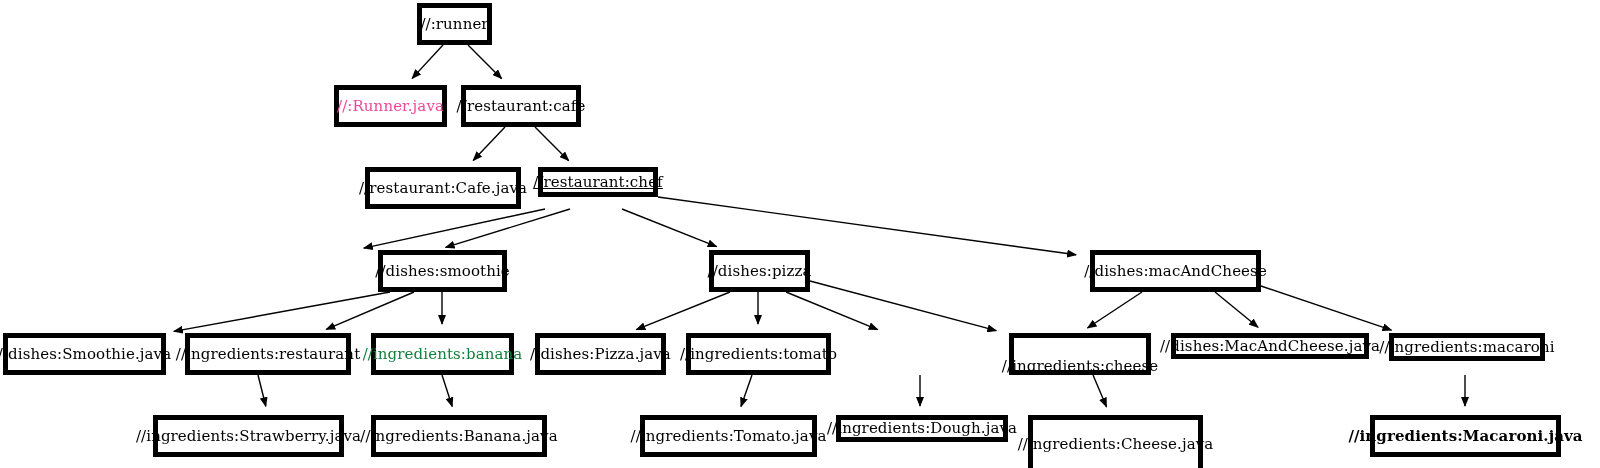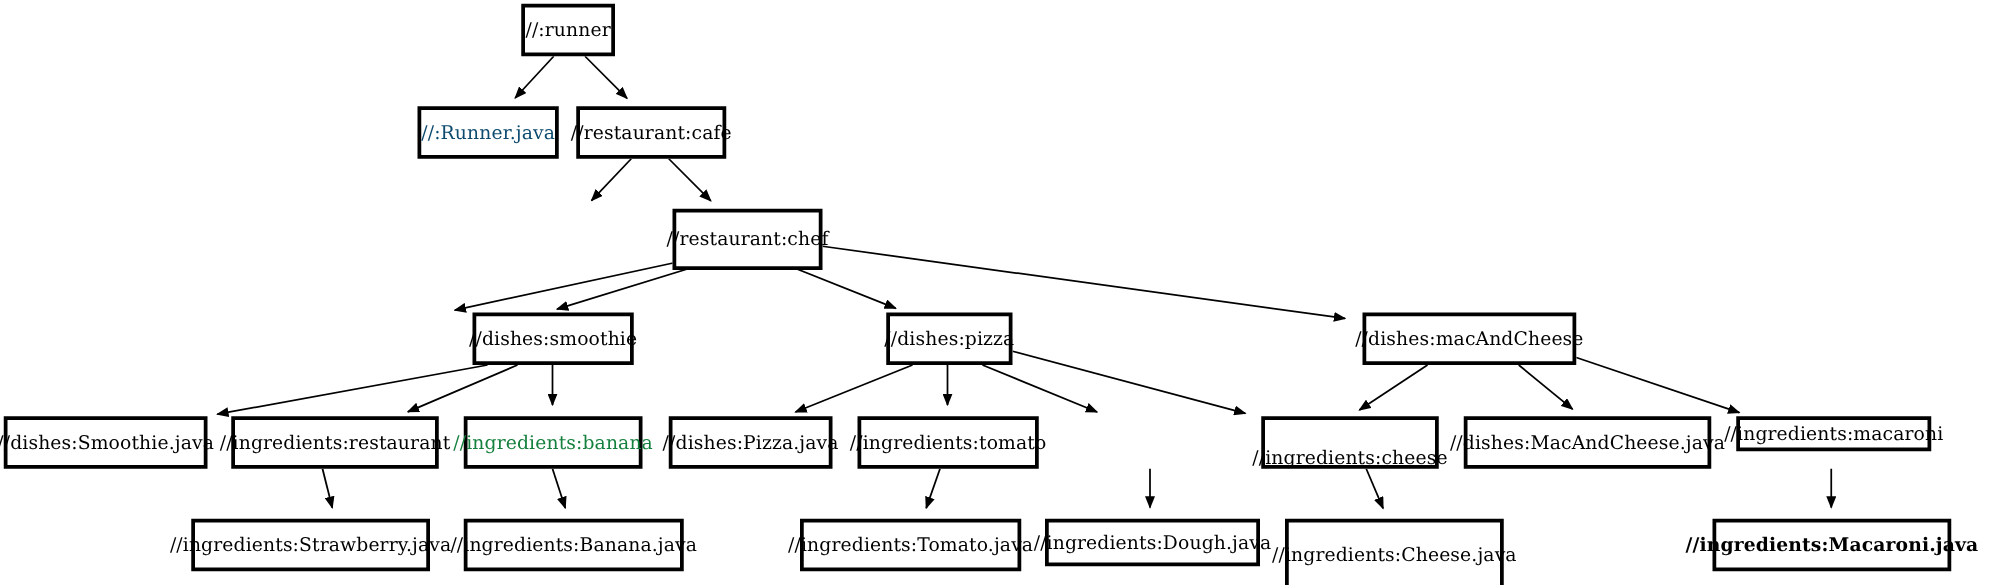--- a/index.html
+++ b/index.html
@@ -27,21 +27,21 @@
   #node-layer {
     position: absolute;
     left: 0;
     top: 0;
     width: 1600px;
     height: 468px;
   }
   .node {
     position: absolute;
     box-sizing: border-box;
-    border: 3px solid #f9a8d4;
+    border: 5px solid #f9a8d4;
     background: #ffffff;
     display: flex;
     align-items: center;
     justify-content: center;
     white-space: nowrap;
   }
   .node-label {
     font-size: 15px;
     line-height: 1;
     color: #000000;
@@ -83,26 +83,29 @@
         <line x1="920" y1="375" x2="920" y2="406" stroke="#000000" stroke-width="1.4" marker-end="url(#arrowhead)"></line>
         <line x1="1093" y1="375" x2="1106.4797342368963" y2="406.7170217338737" stroke="#000000" stroke-width="1.4" marker-end="url(#arrowhead)"></line>
         <line x1="1465" y1="375" x2="1465" y2="406" stroke="#000000" stroke-width="1.4" marker-end="url(#arrowhead)"></line>
       </g>
   </svg>
   <div id="node-layer">
       <div class="node" style="left: 417px; top: 3px; width: 75px; height: 42px; border-color: rgb(0, 0, 0); background: rgb(255, 255, 255);">
         <span class="node-label" style="color: rgb(0, 0, 0);">//:runner</span>
       </div>
       <div class="node" style="left: 334px; top: 85px; width: 113px; height: 42px; border-color: rgb(0, 0, 0); background: rgb(255, 255, 255);">
-        <span class="node-label" style="color: #0c4a6e;">//:Runner.java</span>
+        <span class="node-label" style="color: #ec4899;">//:Runner.java</span>
       </div>
       <div class="node" style="left: 461px; top: 85px; width: 120px; height: 42px; border-color: rgb(0, 0, 0); background: rgb(255, 255, 255);">
         <span class="node-label" style="color: rgb(0, 0, 0);">//restaurant:cafe</span>
       </div>
-      <div class="node" style="left: 538px; top: 167px; width: 120px; height: 49px; border-color: rgb(0, 0, 0); background: rgb(255, 255, 255);">
+      <div class="node" style="left: 365px; top: 167px; width: 156px; height: 42px; border-color: rgb(0, 0, 0); background: rgb(255, 255, 255);">
+        <span class="node-label" style="color: rgb(0, 0, 0);">//restaurant:Cafe.java</span>
+      </div>
+      <div class="node" style="left: 538px; top: 167px; width: 120px; height: 30px; border-color: rgb(0, 0, 0); background: rgb(255, 255, 255); text-decoration: underline;">
         <span class="node-label" style="color: rgb(0, 0, 0);">//restaurant:chef</span>
       </div>
       <div class="node" style="left: 378px; top: 250px; width: 129px; height: 42px; border-color: rgb(0, 0, 0); background: rgb(255, 255, 255);">
         <span class="node-label" style="color: rgb(0, 0, 0);">//dishes:smoothie</span>
       </div>
       <div class="node" style="left: 709px; top: 250px; width: 101px; height: 42px; border-color: rgb(0, 0, 0); background: rgb(255, 255, 255);">
         <span class="node-label" style="color: rgb(0, 0, 0);">//dishes:pizza</span>
       </div>
       <div class="node" style="left: 1090px; top: 250px; width: 171px; height: 42px; border-color: rgb(0, 0, 0); background: rgb(255, 255, 255);">
         <span class="node-label" style="color: rgb(0, 0, 0);">//dishes:macAndCheese</span>
@@ -118,36 +121,36 @@
       </div>
       <div class="node" style="left: 535px; top: 333px; width: 131px; height: 42px; border-color: rgb(0, 0, 0); background: rgb(255, 255, 255);">
         <span class="node-label" style="color: rgb(0, 0, 0);">//dishes:Pizza.java</span>
       </div>
       <div class="node" style="left: 686px; top: 333px; width: 145px; height: 42px; border-color: rgb(0, 0, 0); background: rgb(255, 255, 255);">
         <span class="node-label" style="color: rgb(0, 0, 0);">//ingredients:tomato</span>
       </div>
       <div class="node" style="left: 1009px; top: 333px; width: 142px; height: 42px; border-color: rgb(0, 0, 0); background: rgb(255, 255, 255);">
         <span class="node-label" style="color: rgb(0, 0, 0); margin-top: 24px;">//ingredients:cheese</span>
       </div>
-      <div class="node" style="left: 1171px; top: 333px; width: 198px; height: 42px; border-color: rgb(0, 0, 0); background: rgb(255, 255, 255);">
+      <div class="node" style="left: 1171px; top: 333px; width: 198px; height: 26px; border-color: rgb(0, 0, 0); background: rgb(255, 255, 255);">
         <span class="node-label" style="color: rgb(0, 0, 0);">//dishes:MacAndCheese.java</span>
       </div>
       <div class="node" style="left: 1389px; top: 333px; width: 156px; height: 28px; border-color: rgb(0, 0, 0); background: rgb(255, 255, 255); text-align: center;">
         <span class="node-label" style="color: rgb(0, 0, 0);">//ingredients:macaroni</span>
       </div>
       <div class="node" style="left: 153px; top: 415px; width: 191px; height: 42px; border-color: rgb(0, 0, 0); background: rgb(255, 255, 255);">
         <span class="node-label" style="color: rgb(0, 0, 0);">//ingredients:Strawberry.java</span>
       </div>
       <div class="node" style="left: 371px; top: 415px; width: 176px; height: 42px; border-color: rgb(0, 0, 0); background: rgb(255, 255, 255);">
         <span class="node-label" style="color: rgb(0, 0, 0);">//ingredients:Banana.java</span>
       </div>
       <div class="node" style="left: 640px; top: 415px; width: 177px; height: 42px; border-color: rgb(0, 0, 0); background: rgb(255, 255, 255);">
         <span class="node-label" style="color: rgb(0, 0, 0);">//ingredients:Tomato.java</span>
       </div>
-      <div class="node" style="left: 836px; top: 415px; width: 172px; height: 38px; border-color: rgb(0, 0, 0); background: rgb(255, 255, 255);">
+      <div class="node" style="left: 836px; top: 415px; width: 172px; height: 27px; border-color: rgb(0, 0, 0); background: rgb(255, 255, 255);">
         <span class="node-label" style="color: rgb(0, 0, 0);">//ingredients:Dough.java</span>
       </div>
       <div class="node" style="left: 1028px; top: 415px; width: 175px; height: 58px; border-color: rgb(0, 0, 0); background: rgb(255, 255, 255);">
         <span class="node-label" style="color: rgb(0, 0, 0);">//ingredients:Cheese.java</span>
       </div>
       <div class="node" style="left: 1370px; top: 415px; width: 191px; height: 42px; border-color: rgb(0, 0, 0); background: rgb(255, 255, 255); font-weight: bold;">
         <span class="node-label" style="color: rgb(0, 0, 0);">//ingredients:Macaroni.java</span>
       </div>
     </div>
 </div>

